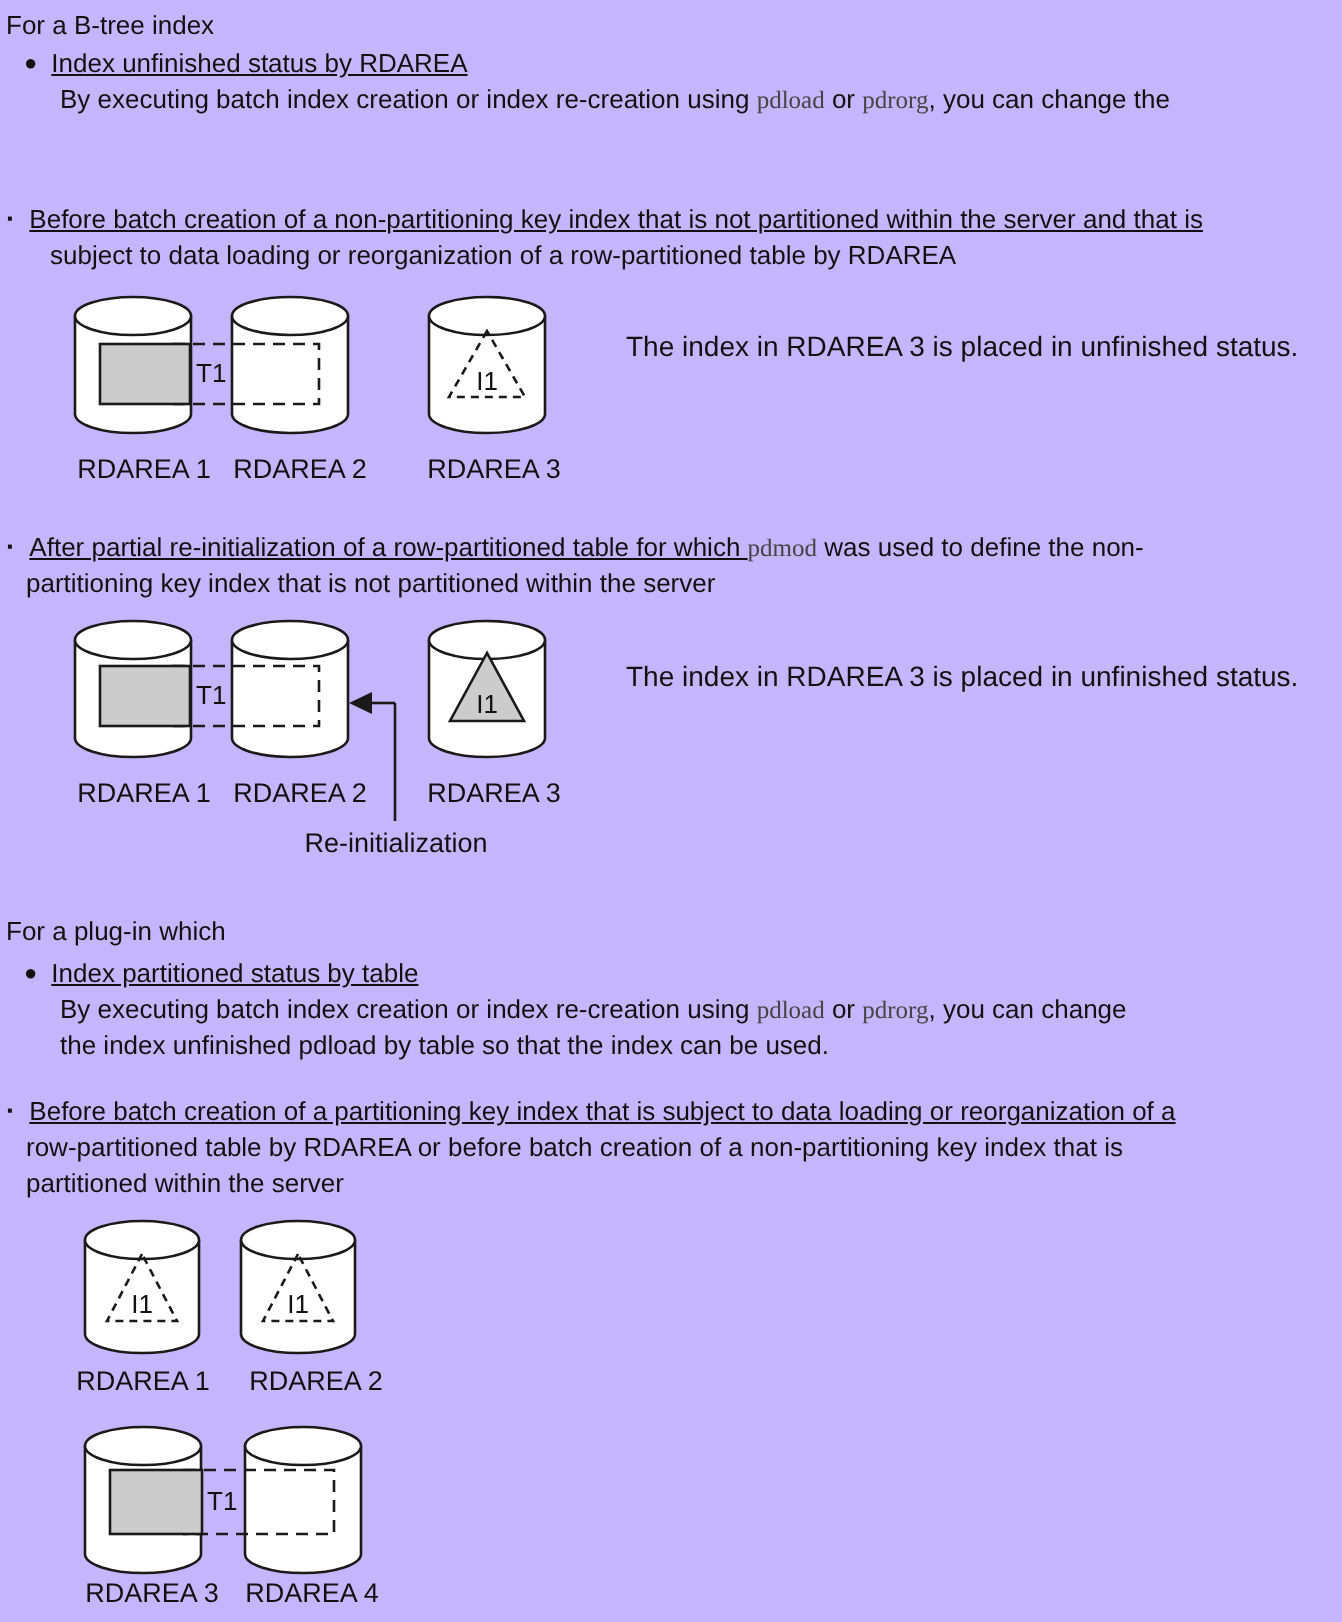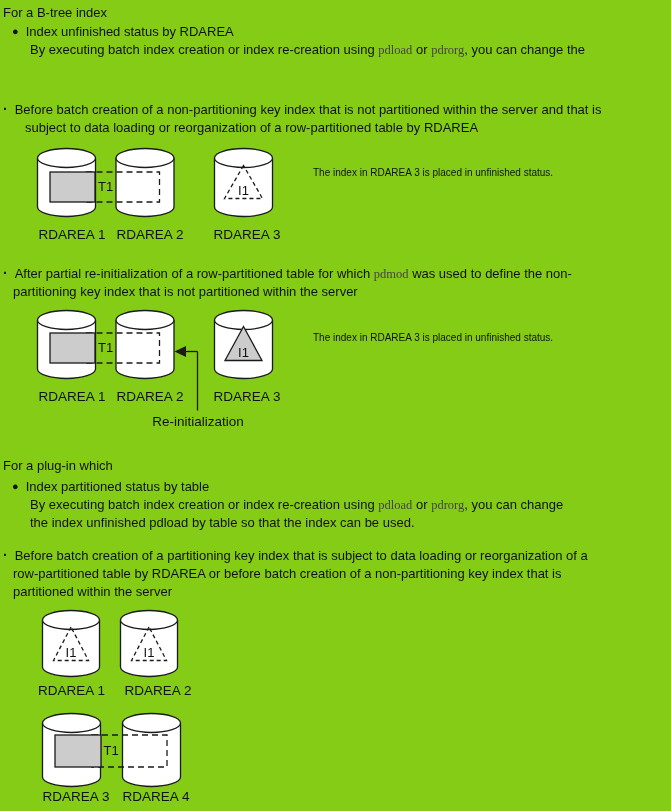--- a/index.html
+++ b/index.html
@@ -1,27 +1,27 @@
 <!DOCTYPE html>
 <html><head>
 <meta charset="utf-8">
 <style>
   html,body{margin:0;padding:0;background:#fff;}
-  .page{position:relative;width:671px;height:811px;background:#84cc16;overflow:hidden;
+  .page{position:relative;width:671px;height:811px;background:#c4b5fd;overflow:hidden;
         font-family:"Liberation Sans","DejaVu Sans",sans-serif;color:#111;}
   .ln{position:absolute;white-space:nowrap;font-size:13px;line-height:17px;}
   .mono{font-family:Liberation Serif, serif;font-size:12.5px;color:#444;}
   .bullet{font-size:11px;vertical-align:1px;}
   .marker{font-size:14px;font-weight:bold;}
-  .indent{margin-left:7px;}
+  .indent{margin-left:7px;text-decoration:underline;}
   .svgdiag{position:absolute;}
   svg text{font-family:"Liberation Sans","DejaVu Sans",sans-serif;font-size:13px;fill:#111;}
   svg text.dlabel{font-size:13.5px;text-anchor:middle;}
   svg text.mid{text-anchor:middle;}
-  .cap{position:absolute;font-size:10px;line-height:18px;white-space:nowrap;}
+  .cap{position:absolute;font-size:14px;line-height:18px;white-space:nowrap;}
 </style>
 </head>
 <body>
 
 <div class="page">
 
   <div class="ln" style="left:3px;top:4px">For a B-tree index</div>
 
   <div class="ln" style="left:12px;top:23px"><span class="bullet">●</span><span class="indent">Index unfinished status by RDAREA</span></div>
 

